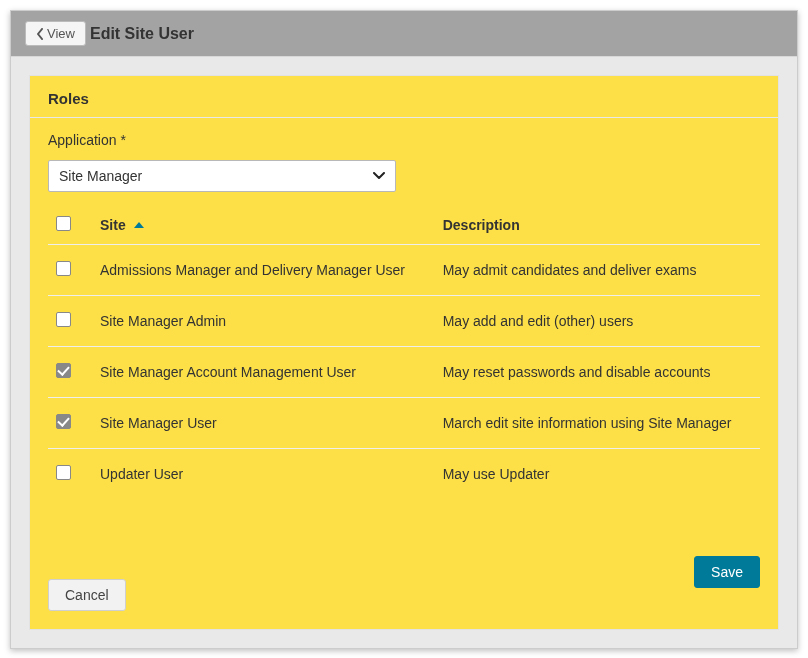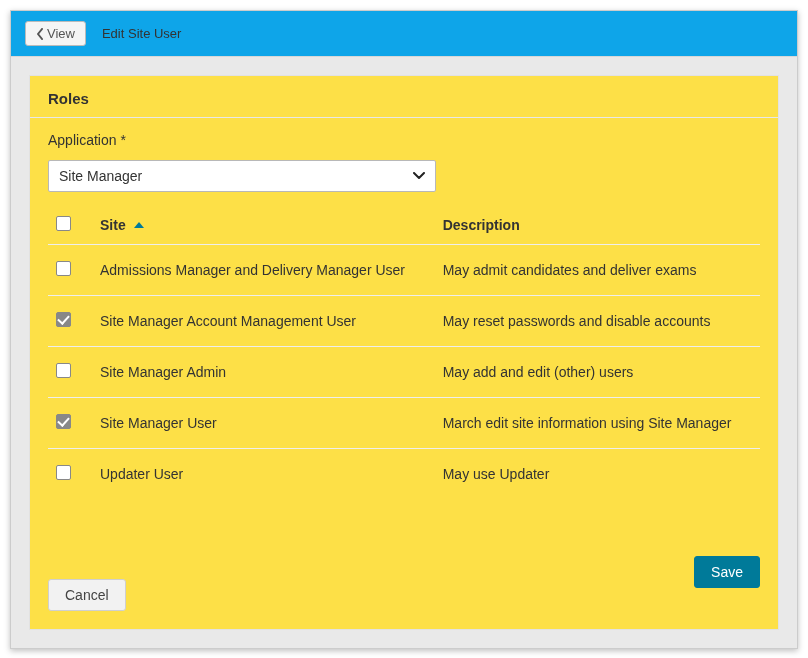--- a/index.html
+++ b/index.html
@@ -15,39 +15,39 @@
   .window {
     border: 1px solid #ccc;
     box-shadow: 0 2px 6px rgba(0,0,0,0.25);
     background: #e9e9e9;
   }
   .titlebar {
     display: flex;
     align-items: center;
     padding: 10px 14px;
     border-bottom: 1px solid #d8d8d8;
-    background: #0ea5e9;
+    background: #a3a3a3;
   }
   .view-btn {
     display: inline-flex;
     align-items: center;
     gap: 3px;
     border: 1px solid #bbb;
     background: #f5f5f5;
     padding: 4px 10px;
     border-radius: 3px;
     font-size: 13px;
     color: #555;
     cursor: pointer;
   }
   .view-btn svg { display: block; }
   .page-title {
-    margin-left: 16px;
-    font-weight: 400;
-    font-size: 13px;
+    margin-left: 4px;
+    font-weight: 700;
+    font-size: 16px;
     color: #333;
   }
   .panel {
     margin: 18px;
     background: #fde047;
     border: 1px solid #e2e2e2;
   }
   .panel-header {
     padding: 14px 18px 10px 18px;
     font-weight: 600;
@@ -57,21 +57,21 @@
   }
   .field-wrap {
     padding: 14px 18px 6px 18px;
   }
   .field-label {
     display: block;
     margin-bottom: 12px;
     color: #333;
   }
   .select {
-    width: 388px;
+    width: 348px;
     border: 1px solid #b8b8b8;
     padding: 7px 10px;
     display: flex;
     align-items: center;
     justify-content: space-between;
     border-radius: 2px;
     background: #fff;
     cursor: pointer;
   }
   .select .caret svg { display:block; }
@@ -215,28 +215,28 @@
           </th>
         </tr>
       </thead>
       <tbody id="roles-body">
           <tr>
             <td class="chk-col"><span class="checkbox"></span></td>
             <td>Admissions Manager and Delivery Manager User</td>
             <td>May admit candidates and deliver exams</td>
           </tr>
           <tr>
+            <td class="chk-col"><span class="checkbox"></span></td>
+            <td>Site Manager Admin</td>
+            <td>May add and edit (other) users</td>
+          </tr>
+          <tr>
             <td class="chk-col"><span class="checkbox checked"></span></td>
             <td>Site Manager Account Management User</td>
             <td>May reset passwords and disable accounts</td>
-          </tr>
-          <tr>
-            <td class="chk-col"><span class="checkbox"></span></td>
-            <td>Site Manager Admin</td>
-            <td>May add and edit (other) users</td>
           </tr>
           <tr>
             <td class="chk-col"><span class="checkbox checked"></span></td>
             <td>Site Manager User</td>
             <td>March edit site information using Site Manager</td>
           </tr>
           <tr class="last-row">
             <td class="chk-col"><span class="checkbox"></span></td>
             <td>Updater User</td>
             <td>May use Updater</td>

